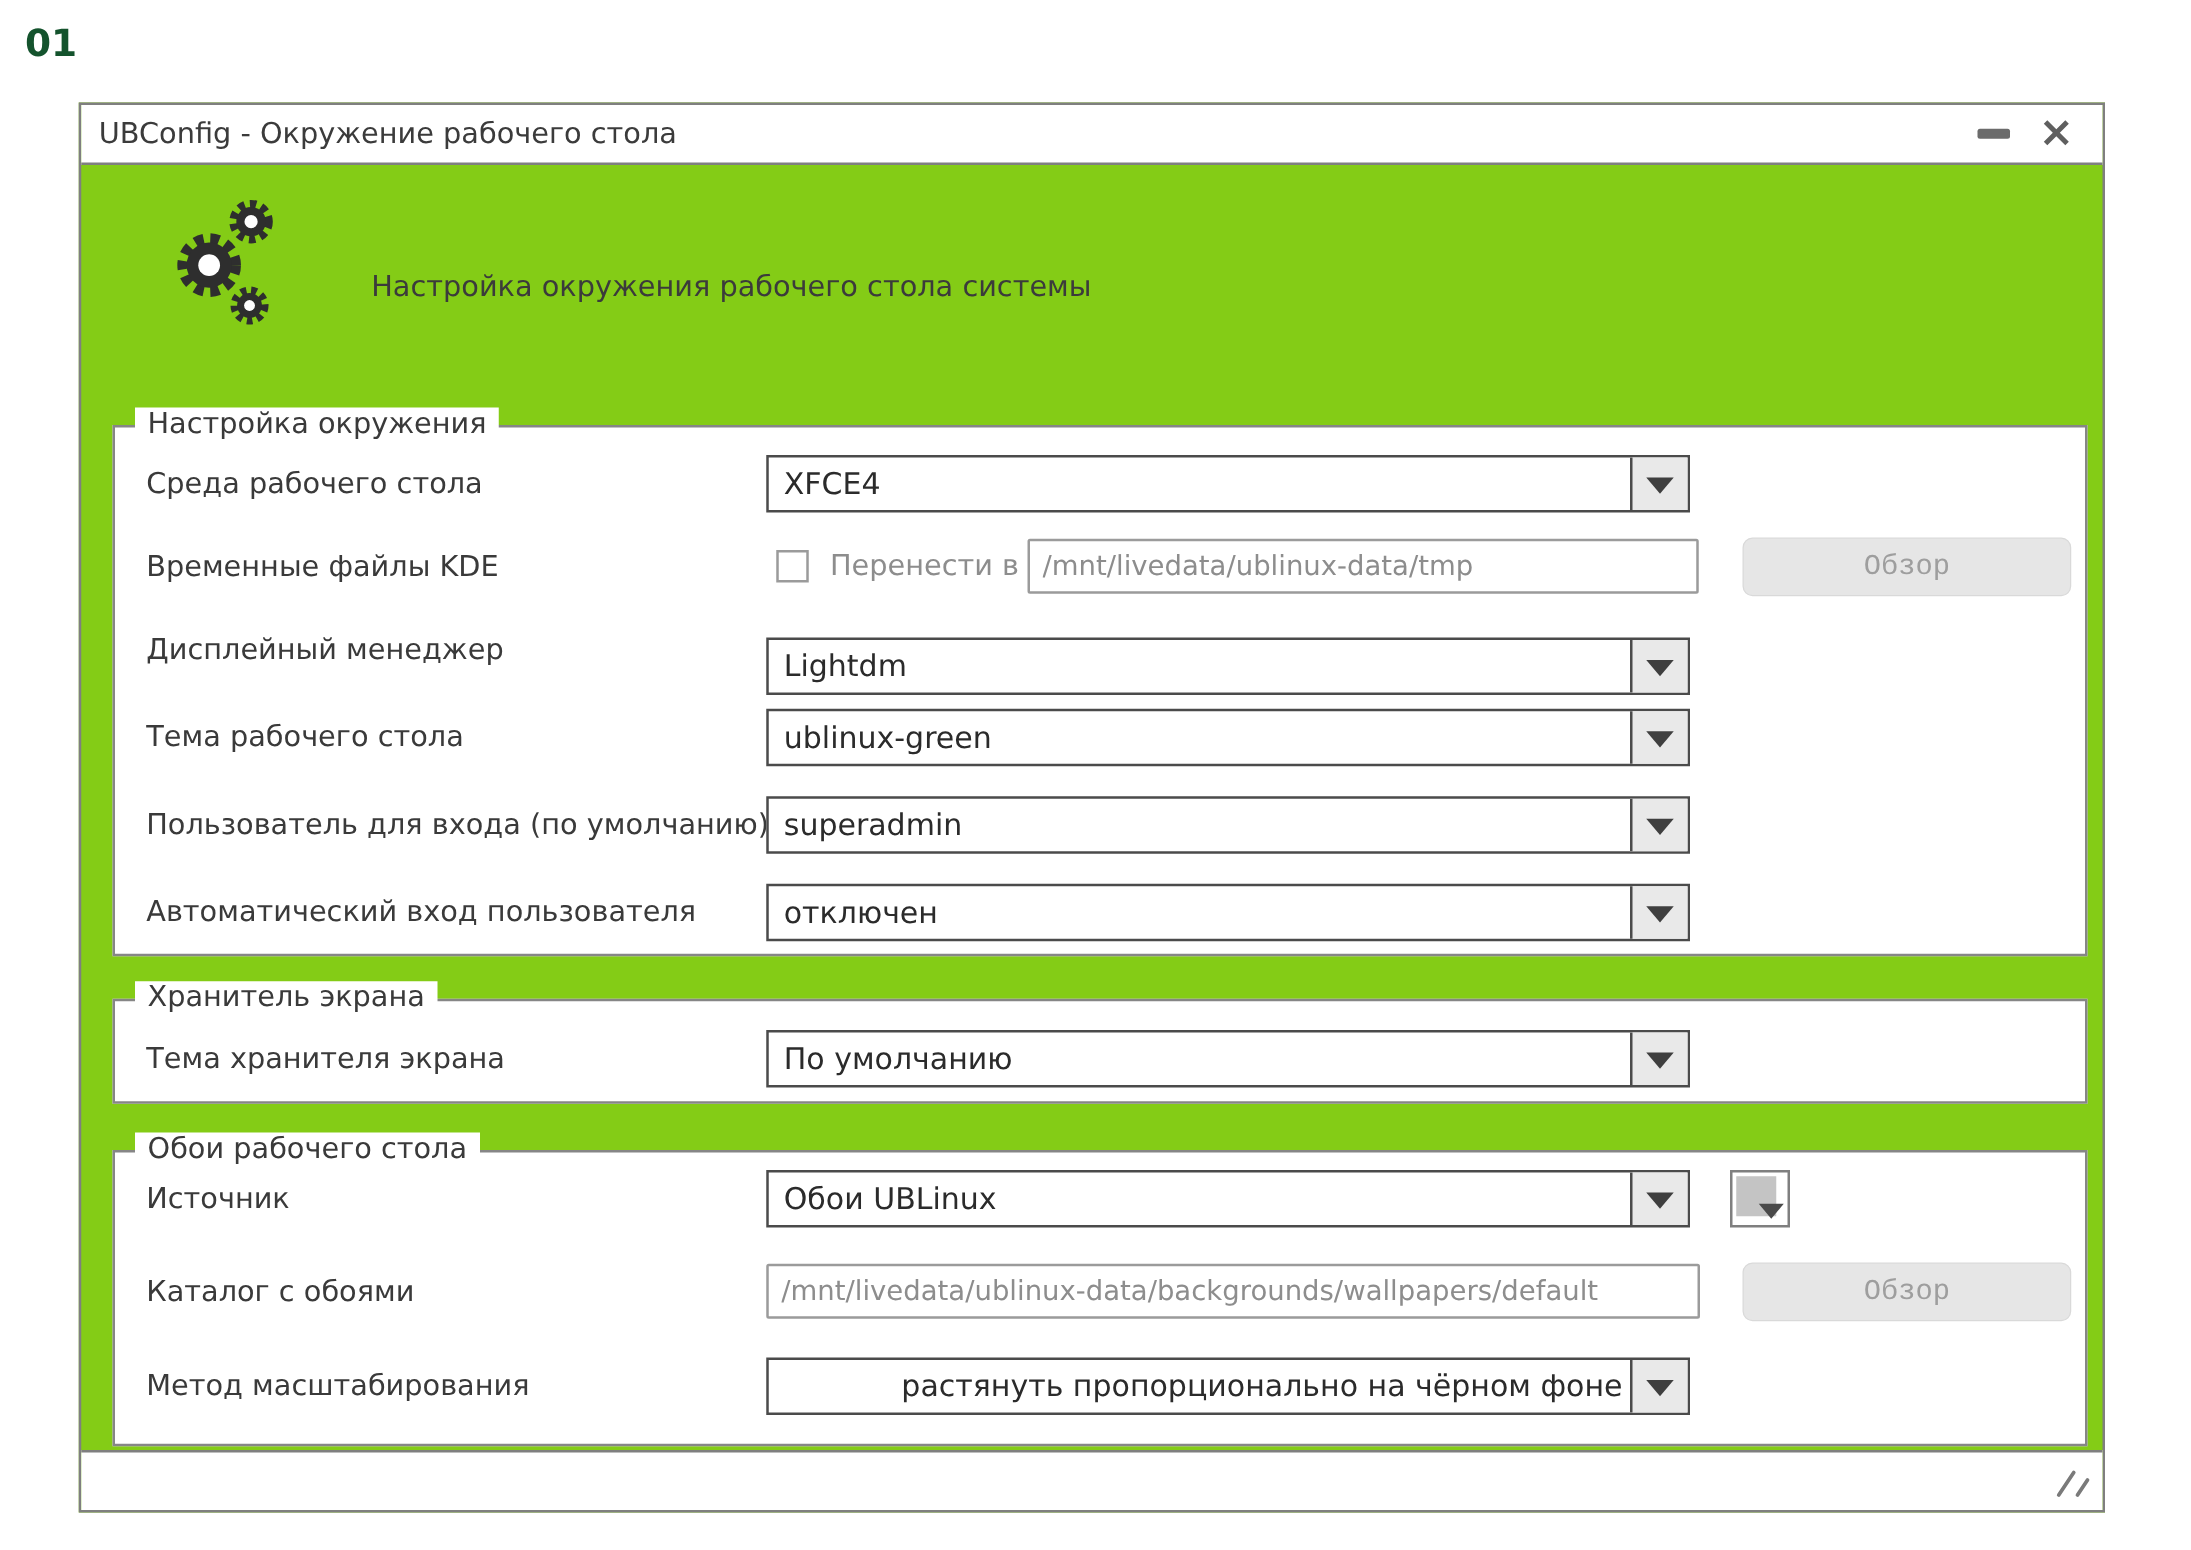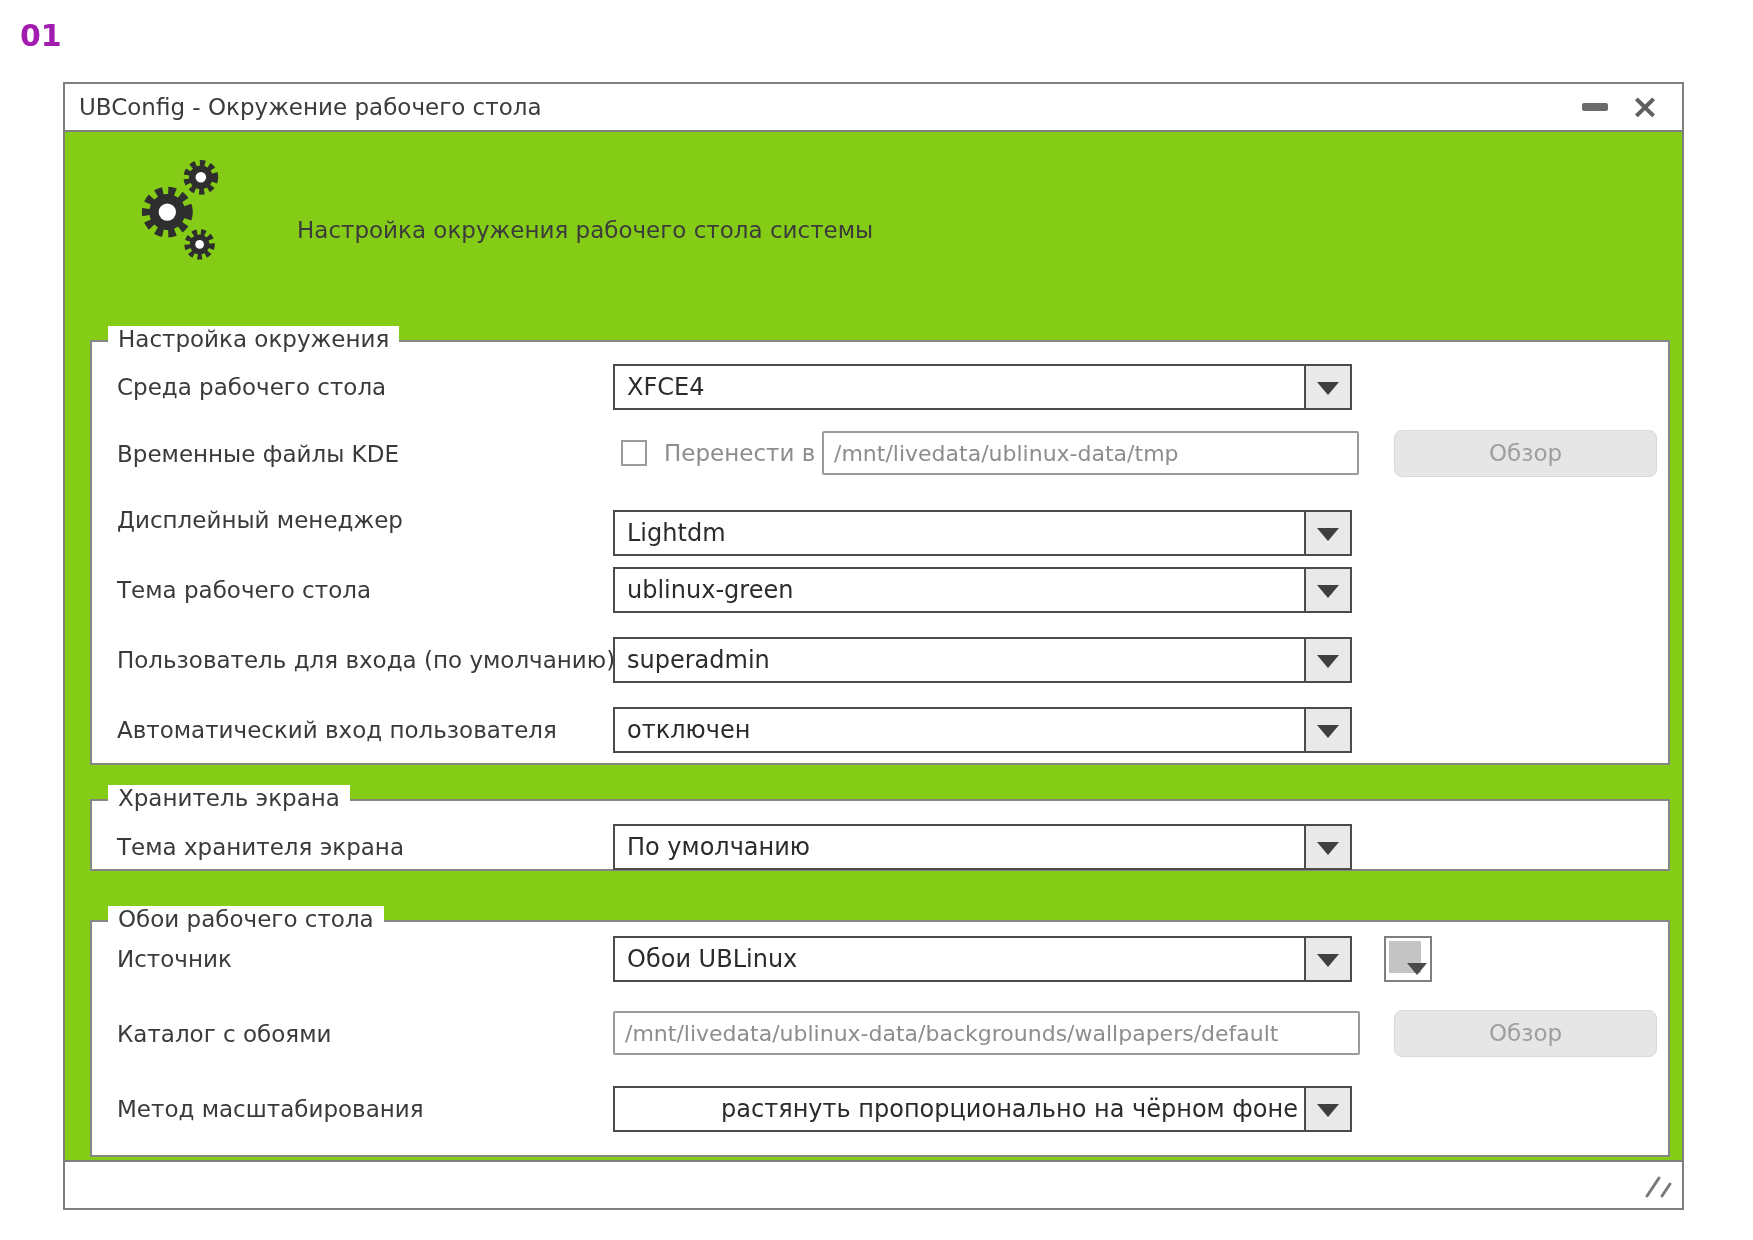--- a/index.html
+++ b/index.html
@@ -1,20 +1,20 @@
 <!DOCTYPE html>
 <html><head>
 <meta charset="utf-8">
 <style>
   * { margin:0; padding:0; box-sizing:border-box; }
   html,body { background:#ffffff; }
   body { font-family:"DejaVu Sans", sans-serif; color:#3a3a3a; }
   #canvas { position:relative; width:1753px; height:1240px; background:#fff; overflow:hidden; }
 
-  .fig-label { position:absolute; left:20px; top:18px; font-size:30px; font-weight:bold; color:#a21caf; }
+  .fig-label { position:absolute; left:20px; top:18px; font-size:30px; font-weight:bold; color:#14532d; }
 
   .window { position:absolute; left:63px; top:82px; width:1621px; height:1128px;
             border:2px solid #7f7f7f; background:#84cc16; }
 
   
   .titlebar { position:absolute; left:0; top:0; width:100%; height:48px;
               border-bottom:2px solid #7f7f7f; background:#fff; }
   .title-text { position:absolute; left:14px; top:0; line-height:46px; font-size:23px; color:#3b3b3b; white-space:nowrap; }
   .win-min { position:absolute; right:74px; top:19px; width:26px; height:8px; background:#6b6b6b; border-radius:2px; cursor:pointer; }
   .win-close { position:absolute; right:20px; top:0; width:34px; height:46px; line-height:44px; text-align:center;
@@ -35,21 +35,21 @@
   .dd-btn { position:absolute; top:0; right:0; width:46px; height:100%; background:#e9e9e9; border-left:2px solid #4b4b4b; }
   .tri { position:absolute; left:50%; top:50%; transform:translate(-50%,-38%); width:0; height:0;
          border-left:11px solid transparent; border-right:11px solid transparent; border-top:13px solid #3f3f3f; }
 
   
   .path-input { position:absolute; height:44px; border:2px solid #9b9b9b; background:#fff; color:#8d8d8d;
                 font-family:"DejaVu Sans", sans-serif; font-size:22px; padding:16px 10px; border-radius:2px; }
 
   
   .btn { position:absolute; left:1302px; width:263px; height:47px; background:#e6e6e6; border:1px solid #d9d9d9;
-         border-radius:8px; color:#9e9e9e; font-size:23px; text-align:center; line-height:45px; cursor:default; }
+         border-radius:8px; color:#9e9e9e; font-size:23px; text-align:center; line-height:45px; cursor:default;font-family:Liberation Mono, monospace; }
 
   
   .chk { position:absolute; width:26px; height:26px; border:2px solid #9b9b9b; background:#fff; cursor:pointer; }
   .chk-lbl { position:absolute; height:44px; line-height:44px; font-size:23px; color:#8d8d8d; white-space:nowrap; }
 
   
   .swatch { position:absolute; left:1292px; width:48px; height:46px; border:2px solid #7f7f7f; background:#fff; cursor:pointer; }
   .swatch-fill { position:absolute; left:3px; top:3px; width:32px; height:32px; background:#c4c4c4; }
   .swatch-tri { position:absolute; right:3px; bottom:5px; width:0; height:0;
                 border-left:10px solid transparent; border-right:10px solid transparent; border-top:12px solid #4a4a4a; }
@@ -131,21 +131,21 @@
 
       <span class="lbl" style="top:365px;">Автоматический вход пользователя</span>
       <div class="dd" style="top:365px;">
         <span class="dd-val">отключен</span>
         <span class="dd-btn">
             <i class="tri"></i>
           </span>
       </div>
     </div>
 
-    <div class="grp" style="top:715px; height:72px;">
+    <div class="grp" style="top:715px; height:84px;">
       <span class="grp-legend">Хранитель экрана</span>
       <span class="lbl" style="top:23px;">Тема хранителя экрана</span>
       <div class="dd" style="top:23px;">
         <span class="dd-val">По умолчанию</span>
         <span class="dd-btn">
             <i class="tri"></i>
           </span>
       </div>
     </div>
 

